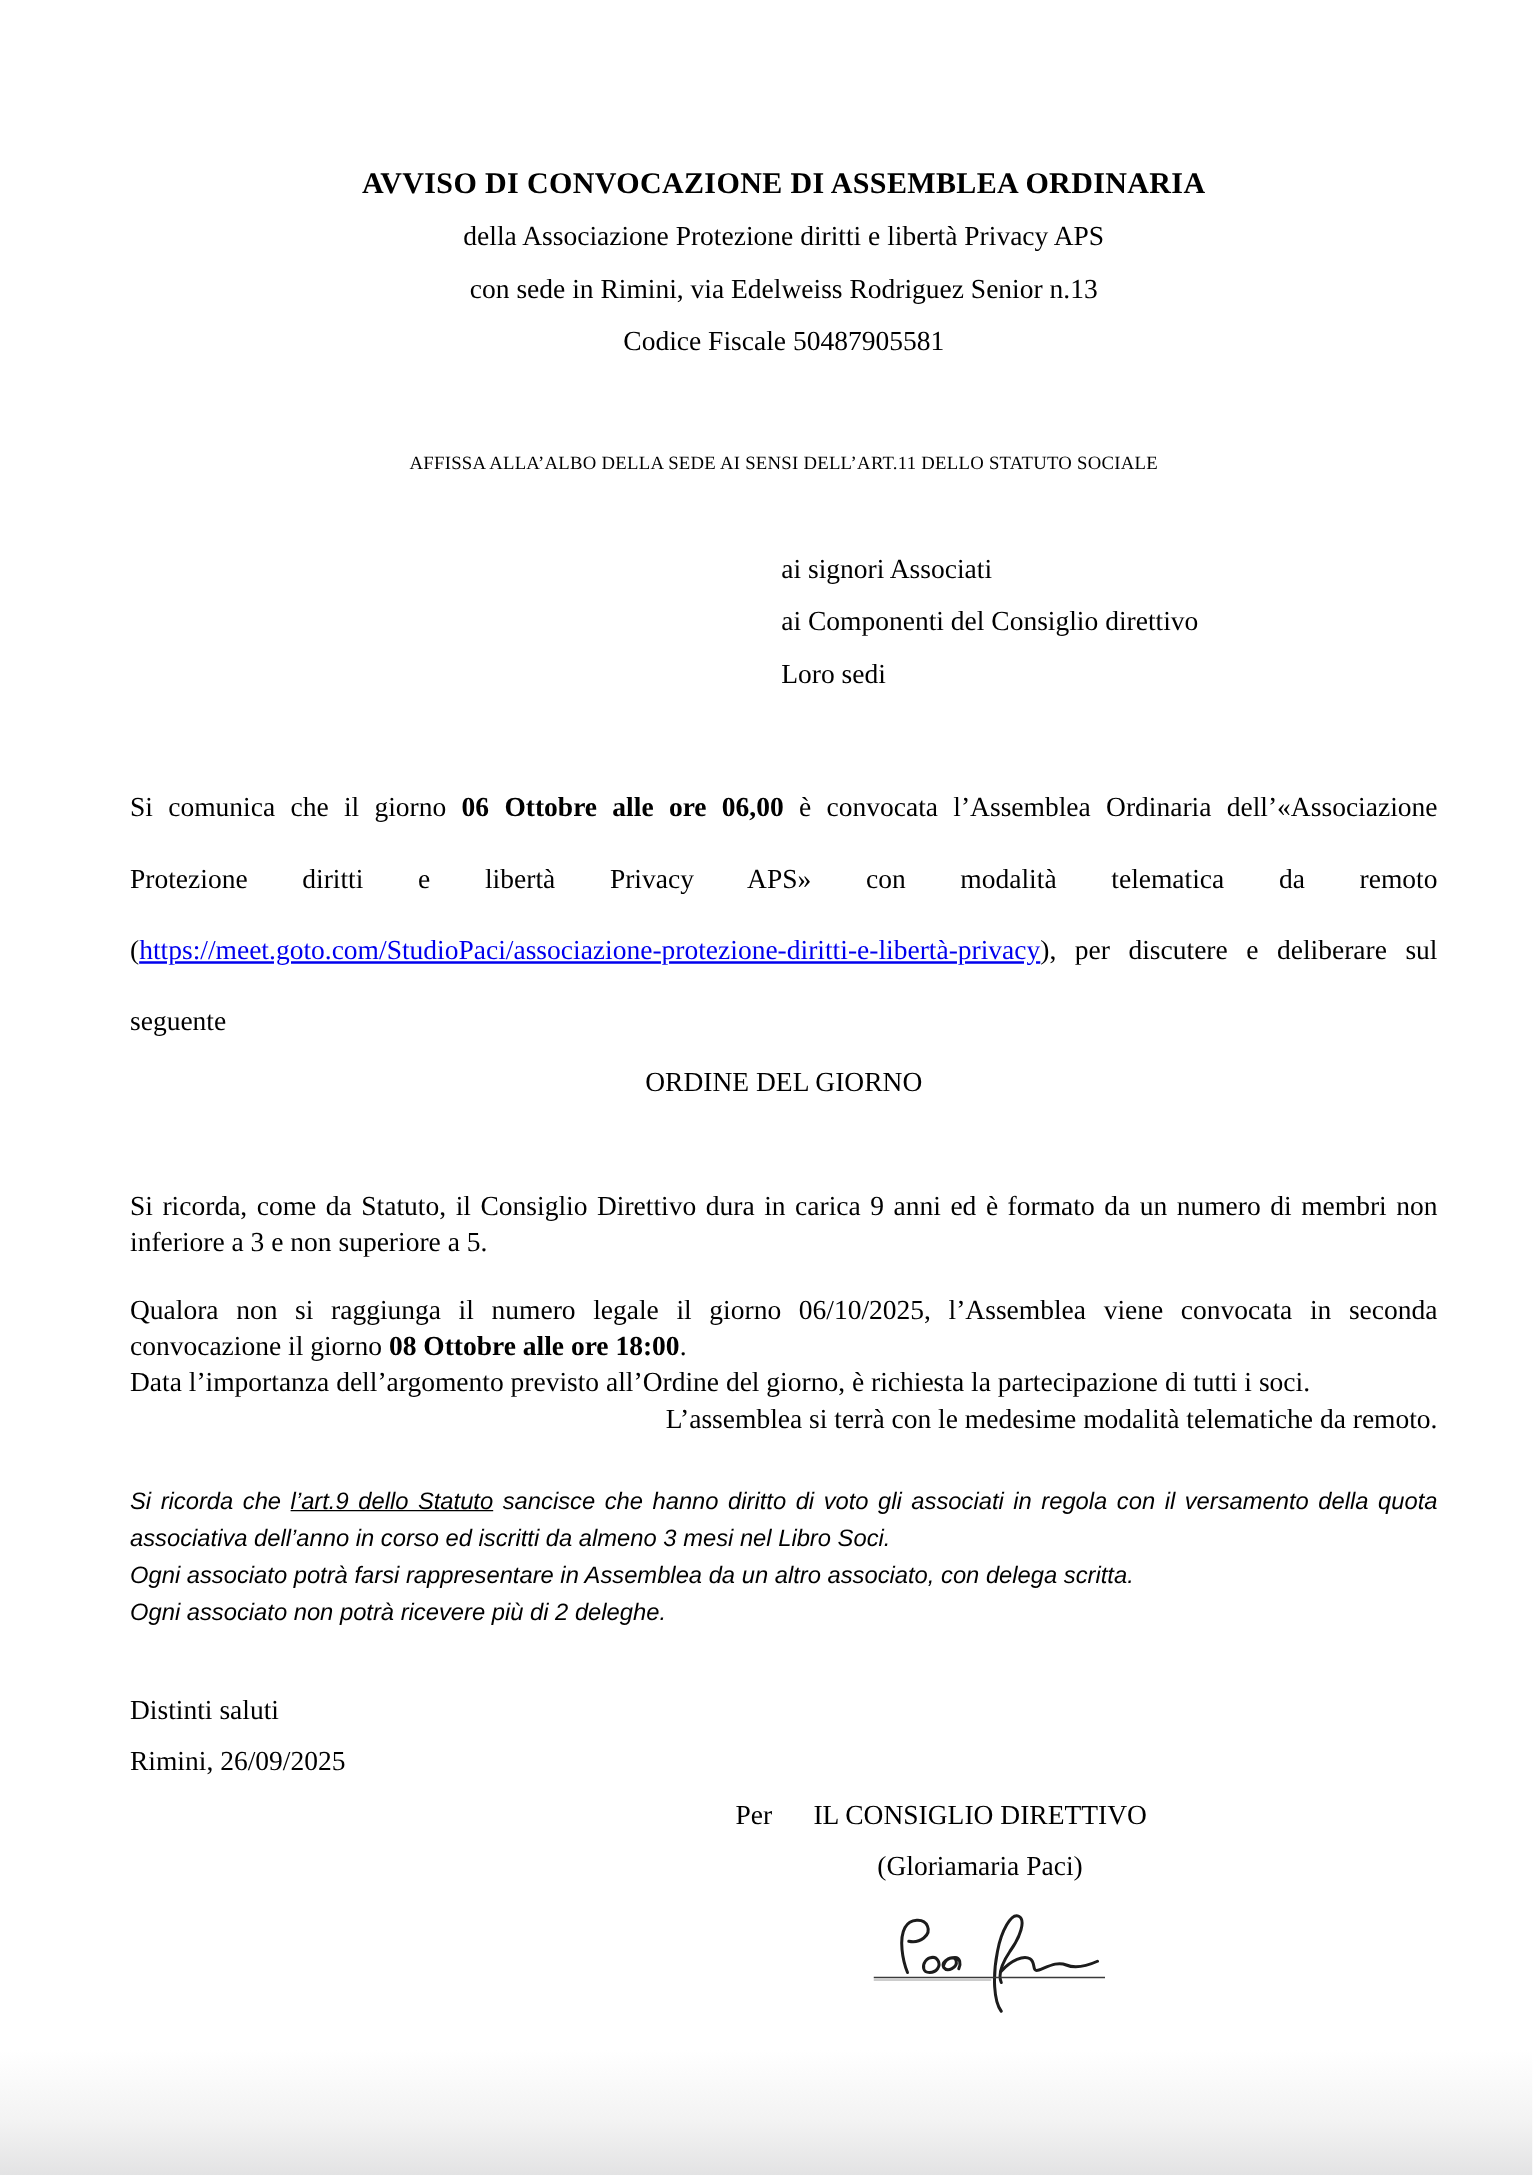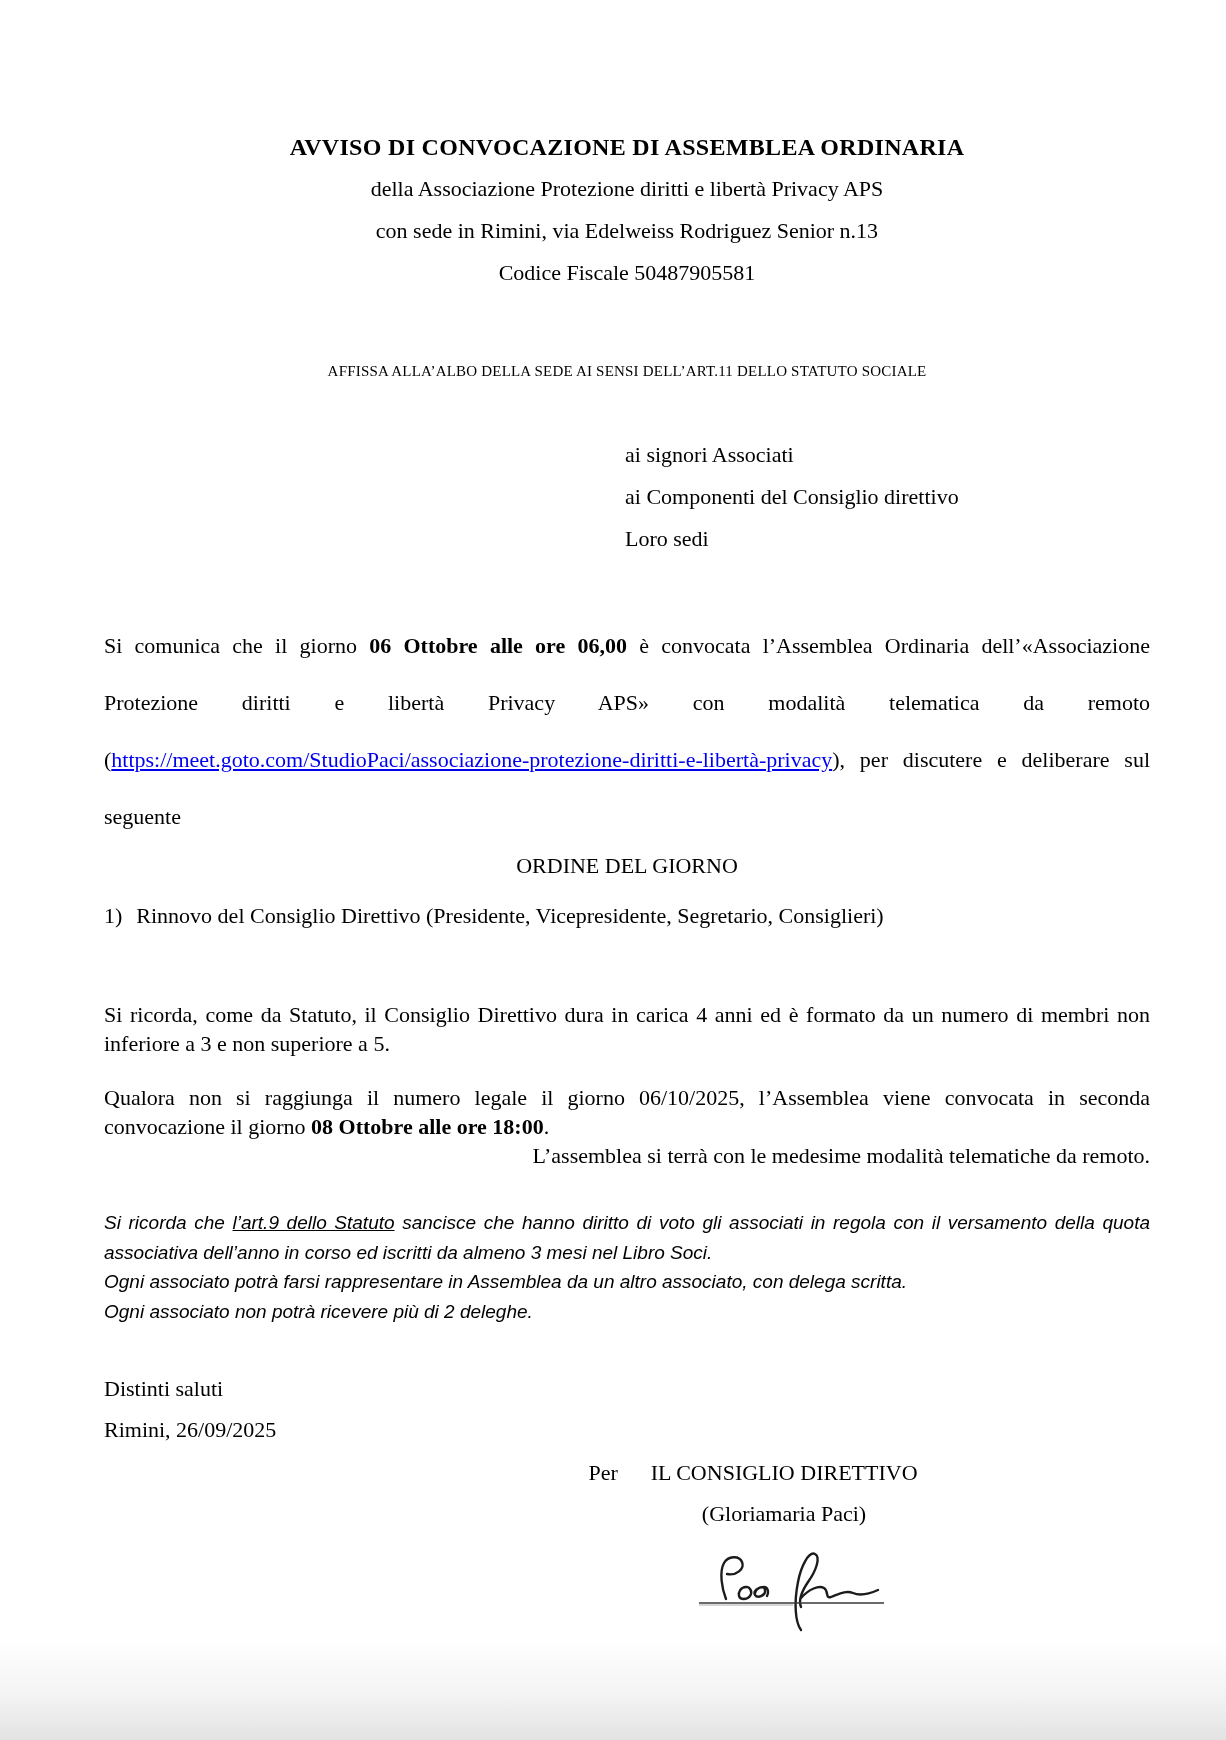--- a/index.html
+++ b/index.html
@@ -108,26 +108,26 @@
   <div class="addressees">
     <div>ai signori Associati</div>
     <div>ai Componenti del Consiglio direttivo</div>
     <div>Loro sedi</div>
   </div>
 
   <p class="para1"><span>Si comunica che il giorno </span><b>06 Ottobre alle ore 06,00</b><span> è convocata l’Assemblea Ordinaria dell’«Associazione Protezione diritti e libertà Privacy APS» con modalità telematica da remoto (</span><a href="#" class="link">https://meet.goto.com/StudioPaci/associazione-protezione-diritti-e-libertà-privacy</a><span>), per discutere e deliberare sul seguente</span></p>
 
   <div class="agenda-title">ORDINE DEL GIORNO</div>
 
-  <div class="agenda-item"><span class="agenda-num">1)</span><span>Rinnovo del Consiglio Direttivo (Presidente, Vicepresidente, Segretario, Consiglieri)</span></div>
 
-  <p class="p-tight statute">Si ricorda, come da Statuto, il Consiglio Direttivo dura in carica 4 anni ed è formato da un numero di membri non inferiore a 3 e non superiore a 5.</p>
+  <p class="p-tight statute">Si ricorda, come da Statuto, il Consiglio Direttivo dura in carica 9 anni ed è formato da un numero di membri non inferiore a 3 e non superiore a 5.</p>
 
   <p class="p-tight second-call"><span>Qualora non si raggiunga il numero legale il giorno 06/10/2025, l’Assemblea viene convocata in seconda convocazione il giorno </span><b>08 Ottobre alle ore 18:00</b><span>.</span></p>
 
+  <p class="p-tight">Data l’importanza dell’argomento previsto all’Ordine del giorno, è richiesta la partecipazione di tutti i soci.</p>
 
   <p class="p-tight no-just">L’assemblea si terrà con le medesime modalità telematiche da remoto.</p>
 
   <div class="notes">
     <p class="note note-just"><span>Si ricorda che </span><span class="u">l’art.9 dello Statuto</span><span> sancisce che hanno diritto di voto gli associati in regola con il versamento della quota associativa dell’anno in corso ed iscritti da almeno 3 mesi nel Libro Soci.</span></p>
     <p class="note">Ogni associato potrà farsi rappresentare in Assemblea da un altro associato, con delega scritta.</p>
     <p class="note">Ogni associato non potrà ricevere più di 2 deleghe.</p>
   </div>
 
   <div class="closing">Distinti saluti</div>

